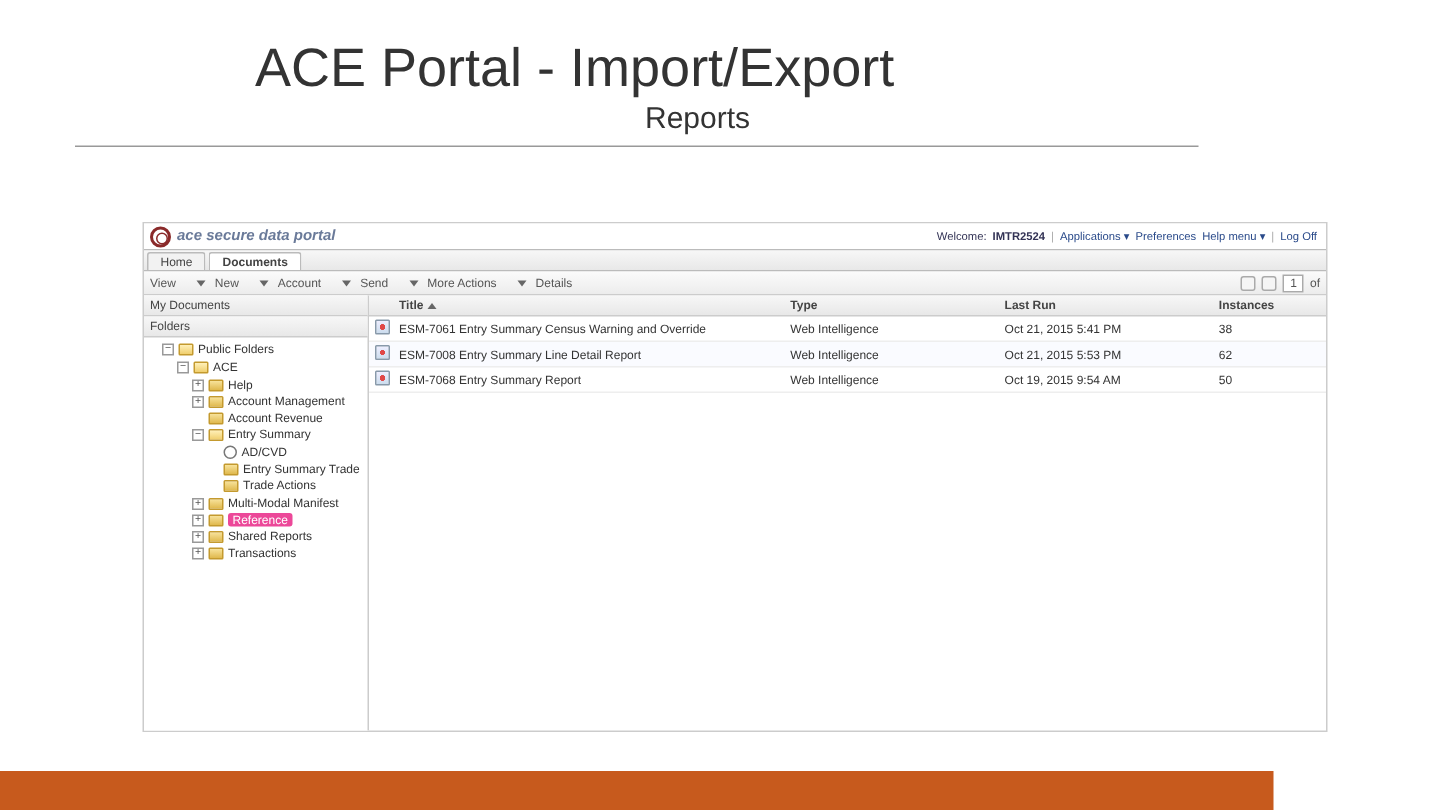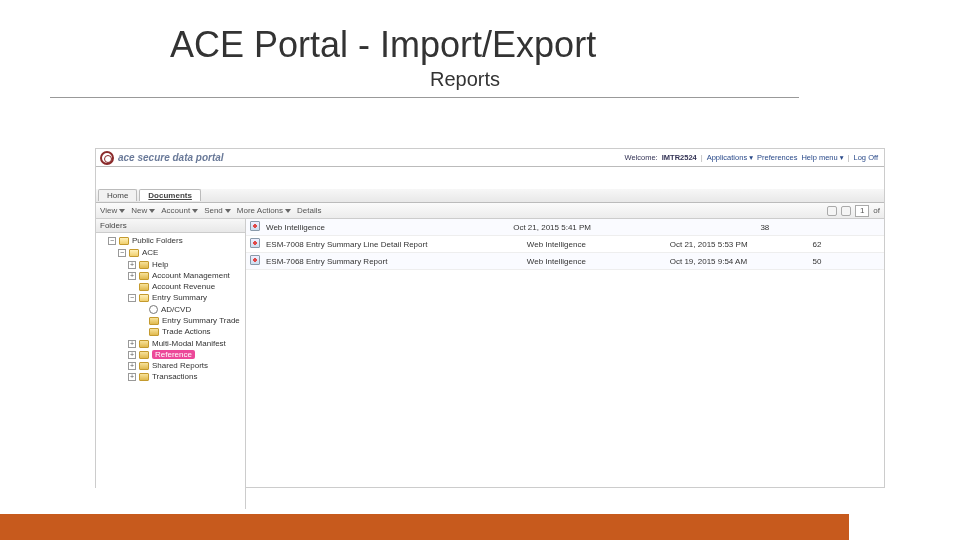--- a/index.html
+++ b/index.html
@@ -11,27 +11,27 @@
   
   .app-header { height: 18px; background: #fff; border-bottom: 1px solid #bbb; display: flex; align-items: center; justify-content: space-between; }
   .brand { display: flex; align-items: center; gap: 4px; padding-left: 4px; }
   .brand-logo { width: 14px; height: 14px; border: 2px solid #8a2a2a; border-radius: 50%; position: relative; }
   .brand-logo::after { content:""; position:absolute; left:2px; top:2px; width:6px; height:6px; border:1px solid #8a2a2a; border-radius:50%; }
   .brand-text { font-size: 10px; color: #6a7a99; font-style: italic; font-weight: 600; }
   .header-right { display: flex; align-items: center; gap: 4px; padding-right: 6px; font-size: 7.5px; color: #335; }
   .header-right .sep { color: #aaa; }
   .hdr-link { color: #2a4a8a; cursor: pointer; }
   
-  .tabbar { height: 14px; background: linear-gradient(#f7f7f7,#e8e8e8); border-bottom: 1px solid #bbb; display: flex; align-items: flex-start; padding-left: 2px; margin-top: 22px; }
+  .tabbar { height: 14px; background: linear-gradient(#f7f7f7,#e8e8e8); border-bottom: 1px solid #bbb; display: flex; align-items: center; padding-left: 2px; }
   .tab { padding: 1px 8px; font-size: 8px; border: 1px solid #bbb; border-bottom: none; background: #f2f2f2; margin-right: 2px; border-radius: 2px 2px 0 0; color: #444; }
-  .tab.active { background: #fff; font-weight: 600; text-decoration: underline; }
+  .tab.active { background: #fff; font-weight: 600; }
   
   .toolbar { height: 16px; background: linear-gradient(#fbfbfb,#ececec); border-bottom: 1px solid #ccc; display: flex; align-items: center; justify-content: space-between; padding: 0 4px; font-size: 8px; color: #555; }
   .tool-left { display: flex; gap: 6px; }
-  .tool-item { display: flex; align-items: center; gap: 2px; cursor: pointer; }
+  .tool-item { display: flex; align-items: center; gap: 14px; cursor: pointer; }
   .caret { width: 0; height: 0; border-left: 3px solid transparent; border-right: 3px solid transparent; border-top: 4px solid #666; }
   .tool-right { display: flex; align-items: center; gap: 4px; }
   .tool-icn { width: 10px; height: 10px; border: 1px solid #aaa; background: #f5f5f5; border-radius: 2px; }
   .page-box { width: 14px; height: 12px; border: 1px solid #aaa; background: #fff; display: flex; align-items: center; justify-content: center; }
   
   .app-body { display: flex; height: calc(100% - 48px); }
   .sidebar { width: 150px; border-right: 1px solid #ccc; background: #fff; display: flex; flex-direction: column; }
   .side-head { background: linear-gradient(#f7f7f7,#e8e8e8); border-bottom: 1px solid #ccc; padding: 2px 4px; font-size: 8px; color: #444; }
   .tree { flex: 1; overflow: auto; padding: 2px 0 2px 2px; }
   .tree ul { list-style: none; padding-left: 10px; }
@@ -119,20 +119,21 @@
       <div class="tool-right">
         <span class="tool-icn"></span>
         <span class="tool-icn"></span>
         <span class="page-box">1</span>
         <span>of</span>
       </div>
     </div>
 
     <div class="app-body">
       <div class="sidebar">
+        <div class="side-head">My Documents</div>
         <div class="side-head">Folders</div>
         <div class="tree">
           <ul>
             <li>
                 <span class="tw">−</span>
                 <span class="fld open"></span>
                 <span class="lbl">Public Folders</span>
               </li>
             <li style="padding-left:0;">
                 <ul>
@@ -203,22 +204,30 @@
                         <span class="lbl">Transactions</span>
                       </li>
               </ul>
                   </li>
             </ul>
               </li>
           </ul>
         </div>
       </div>
       <div class="main">
+        <div class="cols">
+          <div class="c-icon"></div>
+          <div class="c-title"><span>Title</span><span class="sort-caret"></span></div>
+          <div class="c-type">Type</div>
+          <div class="c-last">Last Run</div>
+          <div class="c-inst">Instances</div>
+        </div>
         <div class="row">
           <div class="c-icon"><span class="doc-icn"></span></div>
+          <div class="c-title">ESM-7061 Entry Summary Census Warning and Override</div>
           <div class="c-type">Web Intelligence</div>
           <div class="c-last">Oct 21, 2015 5:41 PM</div>
           <div class="c-inst">38</div>
         </div>
         <div class="row">
           <div class="c-icon"><span class="doc-icn"></span></div>
           <div class="c-title">ESM-7008 Entry Summary Line Detail Report</div>
           <div class="c-type">Web Intelligence</div>
           <div class="c-last">Oct 21, 2015 5:53 PM</div>
           <div class="c-inst">62</div>

